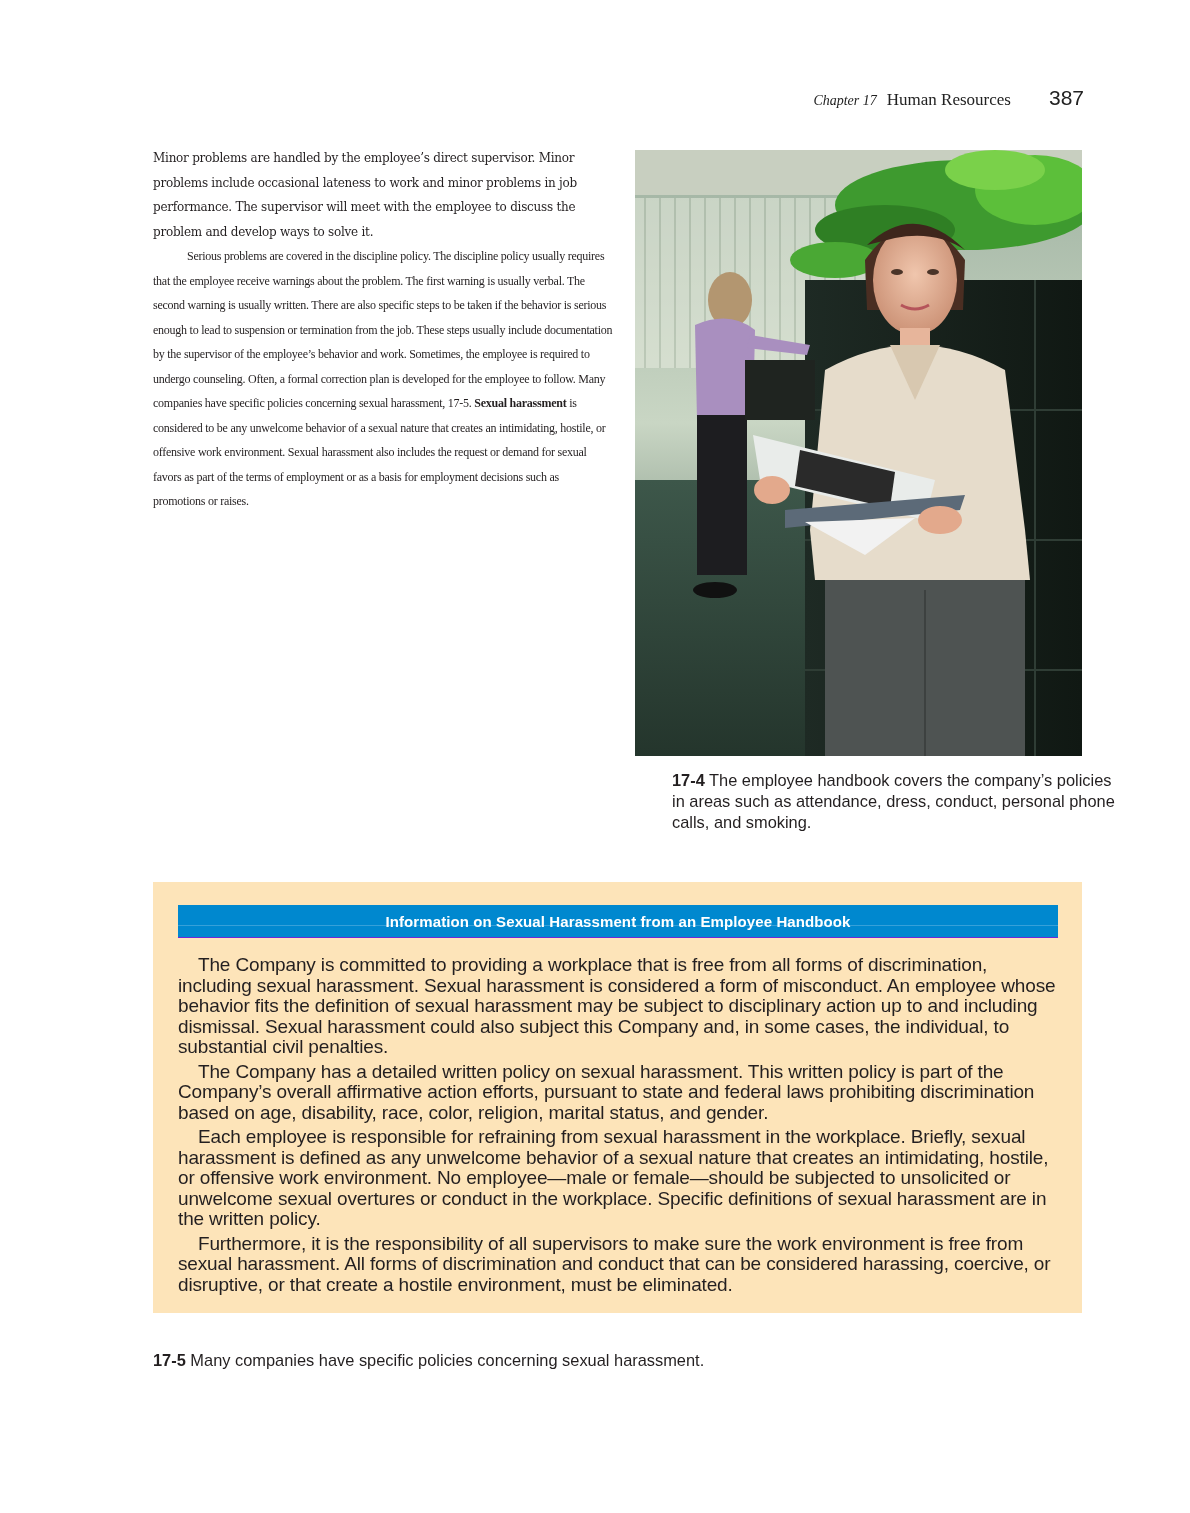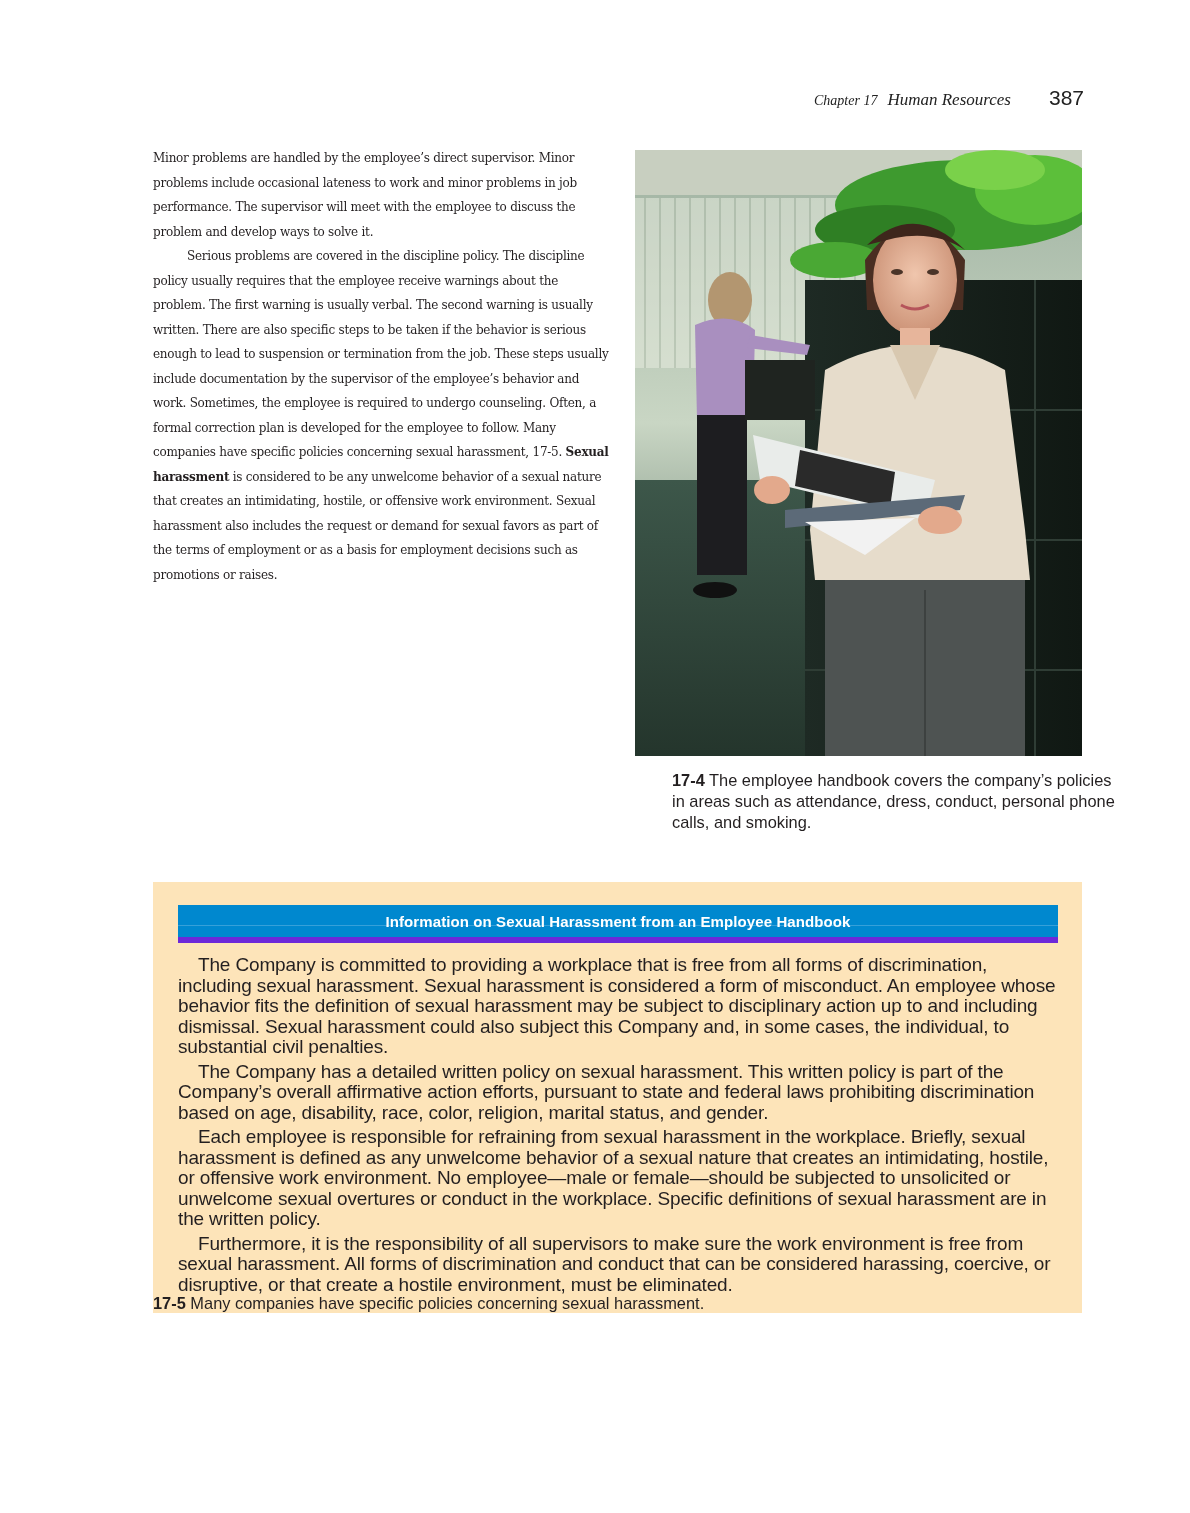--- a/index.html
+++ b/index.html
@@ -8,35 +8,35 @@
   .running-head {
     position: absolute; top: 86px; left: 760px; width: 324px; height: 28px;
     display: flex; justify-content: flex-end; align-items: baseline;
   }
   .rh-chapter {
     font-family: "Liberation Serif", "DejaVu Serif", serif;
     font-style: italic; font-size: 14px; color: #222; margin-right: 10px;
   }
   .rh-section {
     font-family: "Liberation Serif", "DejaVu Serif", serif;
-    font-style: italic; font-size: 17px; color: #222; margin-right: 38px;
+    font-size: 17px; color: #222; margin-right: 38px;
   }
   .rh-page {
     font-family: "Liberation Sans", "DejaVu Sans", sans-serif;
     font-size: 21px; color: #222;
   }
 
   .body-col {
     position: absolute; top: 146px; left: 153px; width: 460px;
     font-family: "DejaVu Serif", "Liberation Serif", serif;
     font-size: 12px; line-height: 24.5px; color: #231f20;
     letter-spacing: -0.25px;
   }
   .body-col p { margin: 0; }
-  .body-col p.indent { text-indent: 34px; }
+  .body-col p.indent { text-indent: 34px; font-family: Liberation Serif, serif; }
   .body-col b { font-weight: bold; }
 
   .photo {
     position: absolute; top: 150px; left: 635px; width: 447px; height: 606px;
     overflow: hidden; background: #2a3a30;
   }
   .photo svg { width: 100%; height: 100%; display: block; }
 
   .caption-17-4 {
     position: absolute; top: 770px; left: 672px; width: 450px;
@@ -45,41 +45,41 @@
   }
   .caption-17-4 b, .caption-17-5 b { font-weight: bold; }
 
   .handbook-box {
     position: absolute; top: 882px; left: 153px; width: 929px; height: 431px;
     background: #fde4b9;
   }
   .handbook-header {
     position: absolute; top: 23px; left: 25px; width: 880px; height: 32px;
     background: #0088cf;
-    border-bottom: 6px solid #6d28d9;
+    border-bottom: 1px solid #6d28d9;
     display: flex; align-items: center; justify-content: center;
   }
   .handbook-header-line {
     position: absolute; left: 0; right: 0; top: 20px; height: 1px; background: #36a0d9;
   }
   .handbook-title {
     position: relative;
     font-family: "Liberation Sans", "DejaVu Sans", sans-serif;
     font-weight: bold; font-size: 15px; color: #ffffff; letter-spacing: 0.1px;
   }
   .handbook-body {
     position: absolute; top: 73px; left: 25px; width: 884px;
     font-family: "Liberation Sans", "DejaVu Sans", sans-serif;
     font-size: 19px; line-height: 20.5px; color: #231f20;
     letter-spacing: -0.15px;
   }
   .handbook-body p { margin: 0 0 4px 0; text-indent: 20px; }
 
   .caption-17-5 {
-    position: absolute; top: 1292px; left: 153px; width: 900px;
+    position: absolute; top: 1349px; left: 153px; width: 900px;
     font-family: "Liberation Sans", "DejaVu Sans", sans-serif;
     font-size: 16.4px; line-height: 22px; color: #231f20;
   }
 </style>
 </head>
 <body>
 
 <div class="running-head">
   <span class="rh-chapter">Chapter 17</span>
   <span class="rh-section">Human Resources</span>

